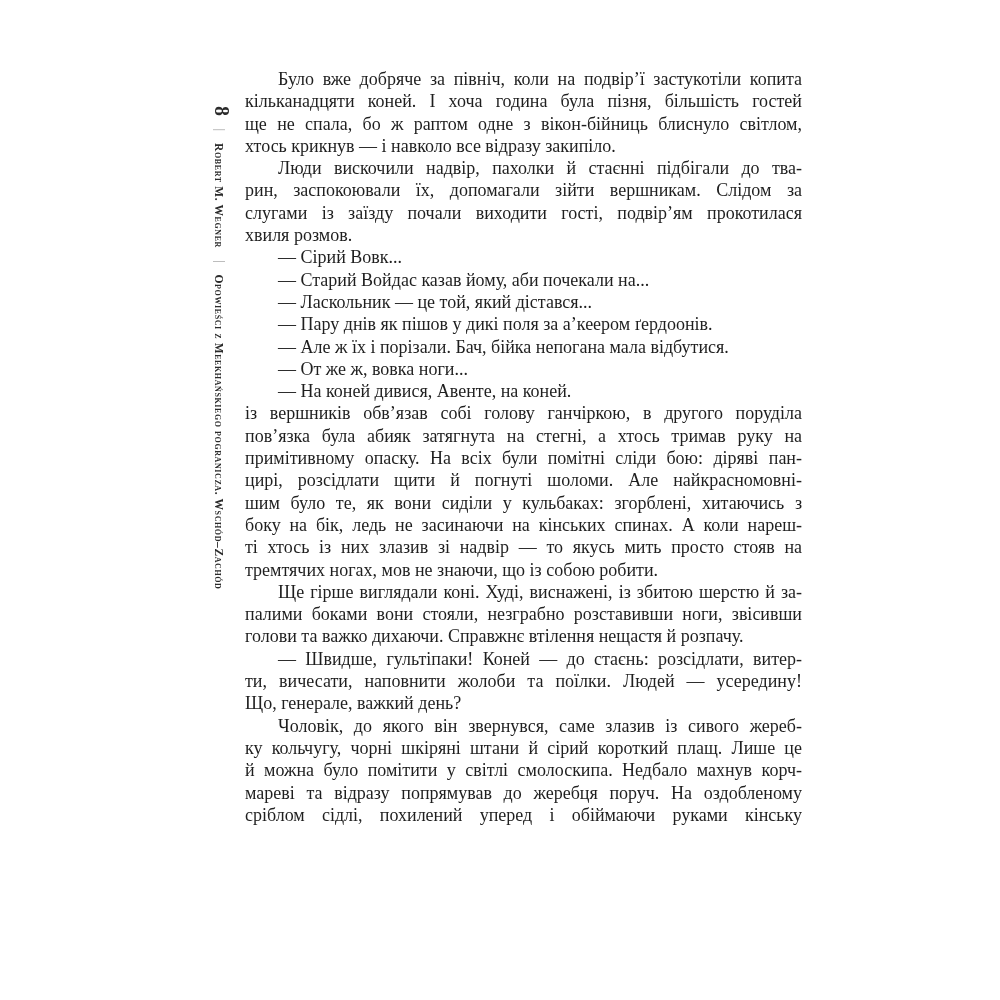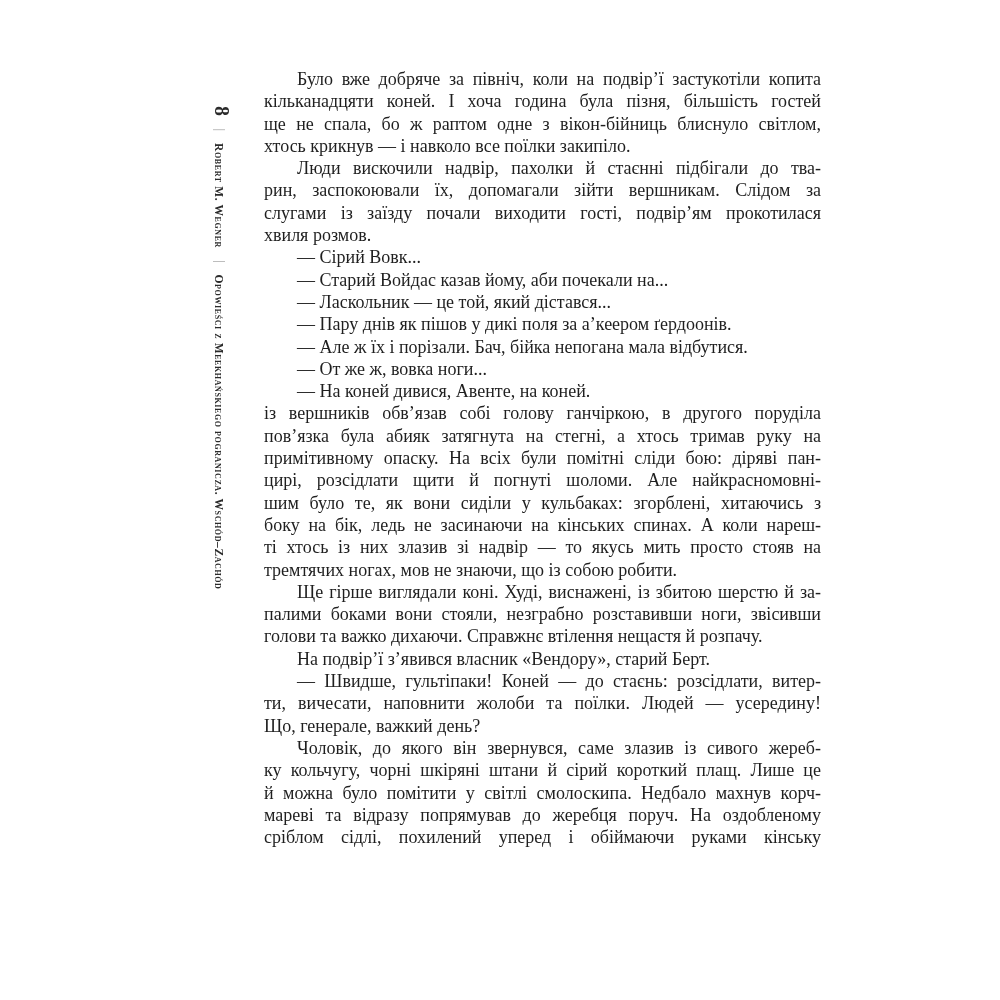--- a/index.html
+++ b/index.html
@@ -40,21 +40,20 @@
     font-size: 13px;
     font-weight: normal;
     margin: 0 8px;
     vertical-align: 1px;
   }
   
   .text-column {
     position: absolute;
     left: 245px; top: 68px;
     width: 557px;
-    margin-left: 19px;
   }
   .line {
     font-size: 18px;
     line-height: 22.3px;
     height: 22.3px;
     overflow: hidden;
     text-align: justify;
     -moz-text-align-last: justify;
     text-align-last: justify;
   }
@@ -75,21 +74,21 @@
     <span class="cap">Robert M. Wegner</span>
     <span class="sep">|</span>
     <span class="cap">Opowieści z Meekhańskiego pogranicza. Wschód–Zachód</span>
   </div>
 
   <div class="text-column">
       <div>
         <div class="line indent">Було вже добряче за північ, коли на подвір’ї застукотіли копита</div>
         <div class="line">кільканадцяти коней. І хоча година була пізня, більшість гостей</div>
         <div class="line">ще не спала, бо ж раптом одне з вікон-бійниць блиснуло світлом,</div>
-        <div class="line end">хтось крикнув — і навколо все поїлки закипіло.</div>
+        <div class="line end">хтось крикнув — і навколо все відразу закипіло.</div>
       </div>
       <div>
         <div class="line indent">Люди вискочили надвір, пахолки й стаєнні підбігали до тва-</div>
         <div class="line">рин, заспокоювали їх, допомагали зійти вершникам. Слідом за</div>
         <div class="line">слугами із заїзду почали виходити гості, подвір’ям прокотилася</div>
         <div class="line end">хвиля розмов.</div>
       </div>
       <div>
         <div class="line indent end">— Сірий Вовк...</div>
       </div>
@@ -120,23 +119,20 @@
         <div class="line">боку на бік, ледь не засинаючи на кінських спинах. А коли нареш-</div>
         <div class="line">ті хтось із них злазив зі надвір — то якусь мить просто стояв на</div>
         <div class="line end">тремтячих ногах, мов не знаючи, що із собою робити.</div>
       </div>
       <div>
         <div class="line indent">Ще гірше виглядали коні. Худі, виснажені, із збитою шерстю й за-</div>
         <div class="line">палими боками вони стояли, незграбно розставивши ноги, звісивши</div>
         <div class="line end">голови та важко дихаючи. Справжнє втілення нещастя й розпачу.</div>
       </div>
       <div>
-        <div class="line indent end">На подвір’ї з’явився власник «Вендору», старий Берт.</div>
-      </div>
-      <div>
         <div class="line indent">— Швидше, гультіпаки! Коней — до стаєнь: розсідлати, витер-</div>
         <div class="line">ти, вичесати, наповнити жолоби та поїлки. Людей — усередину!</div>
         <div class="line end">Що, генерале, важкий день?</div>
       </div>
       <div>
         <div class="line indent">Чоловік, до якого він звернувся, саме злазив із сивого жереб-</div>
         <div class="line">ку кольчугу, чорні шкіряні штани й сірий короткий плащ. Лише це</div>
         <div class="line">й можна було помітити у світлі смолоскипа. Недбало махнув корч-</div>
         <div class="line">мареві та відразу попрямував до жеребця поруч. На оздобленому</div>
         <div class="line">сріблом сідлі, похилений уперед і обіймаючи руками кінську</div>

